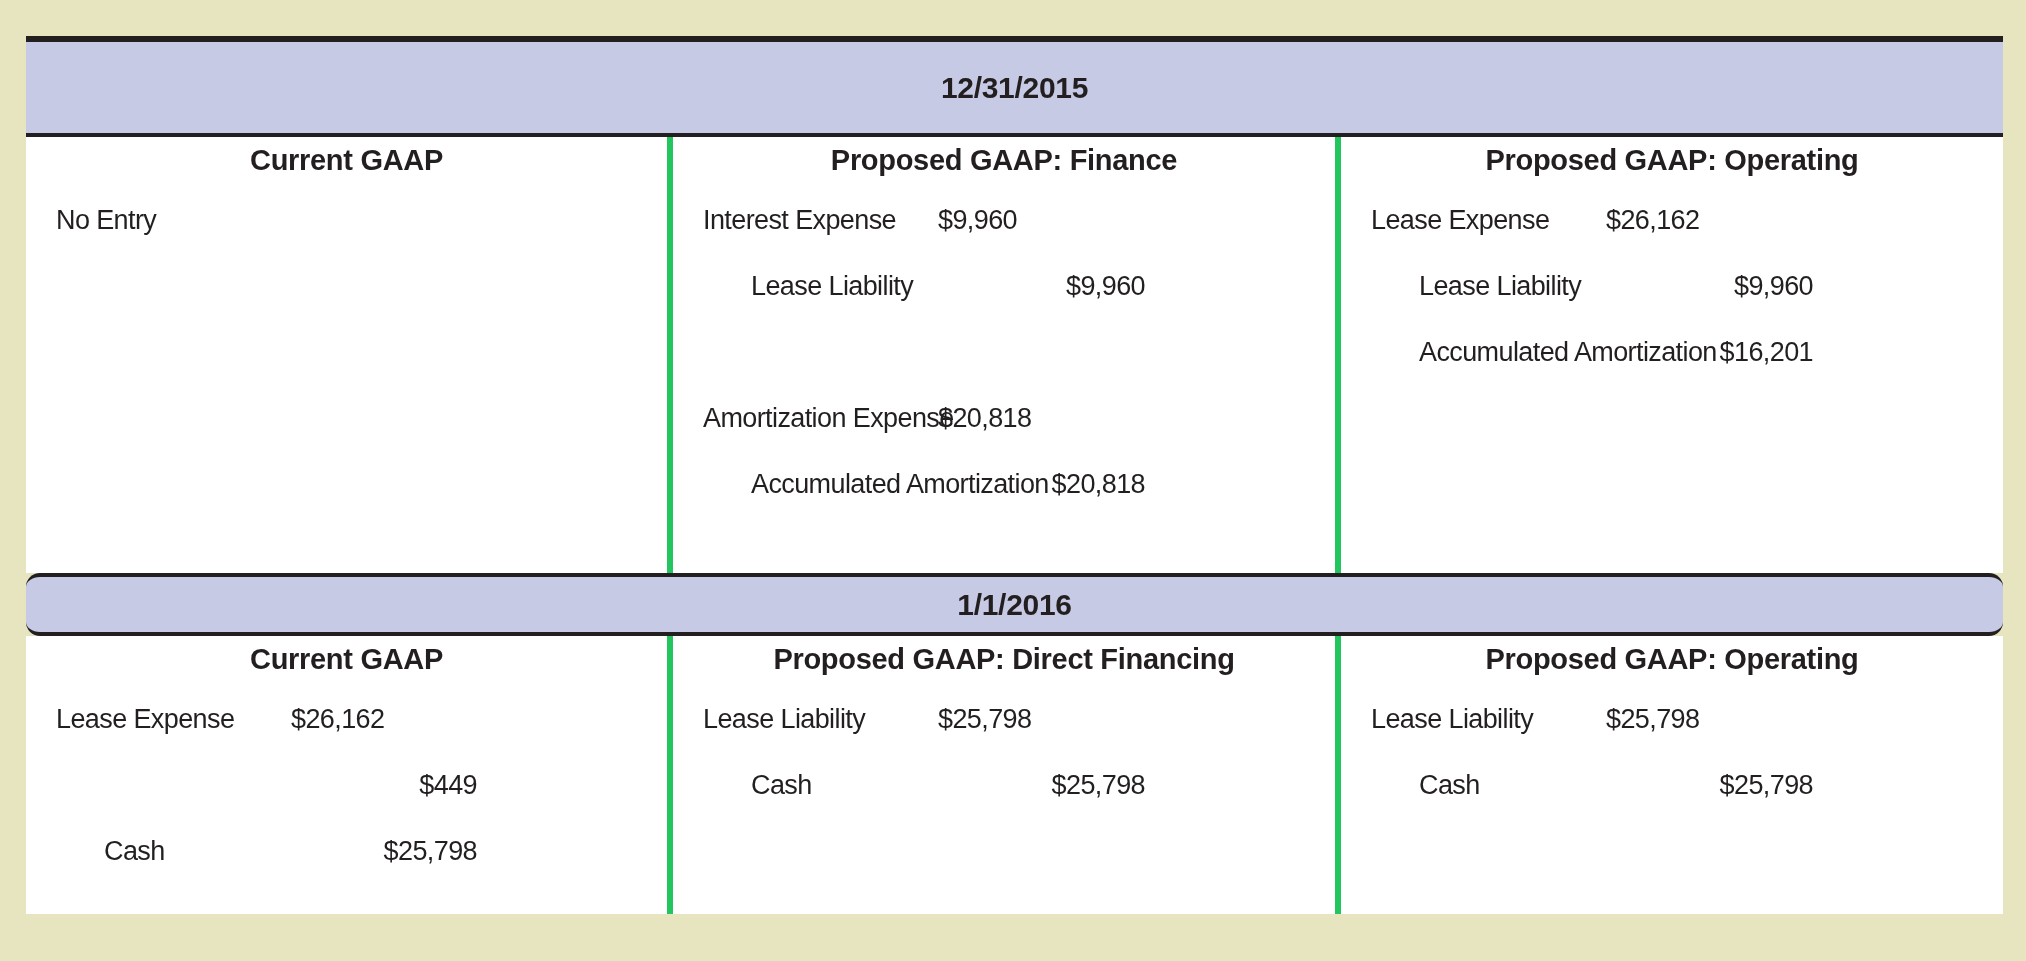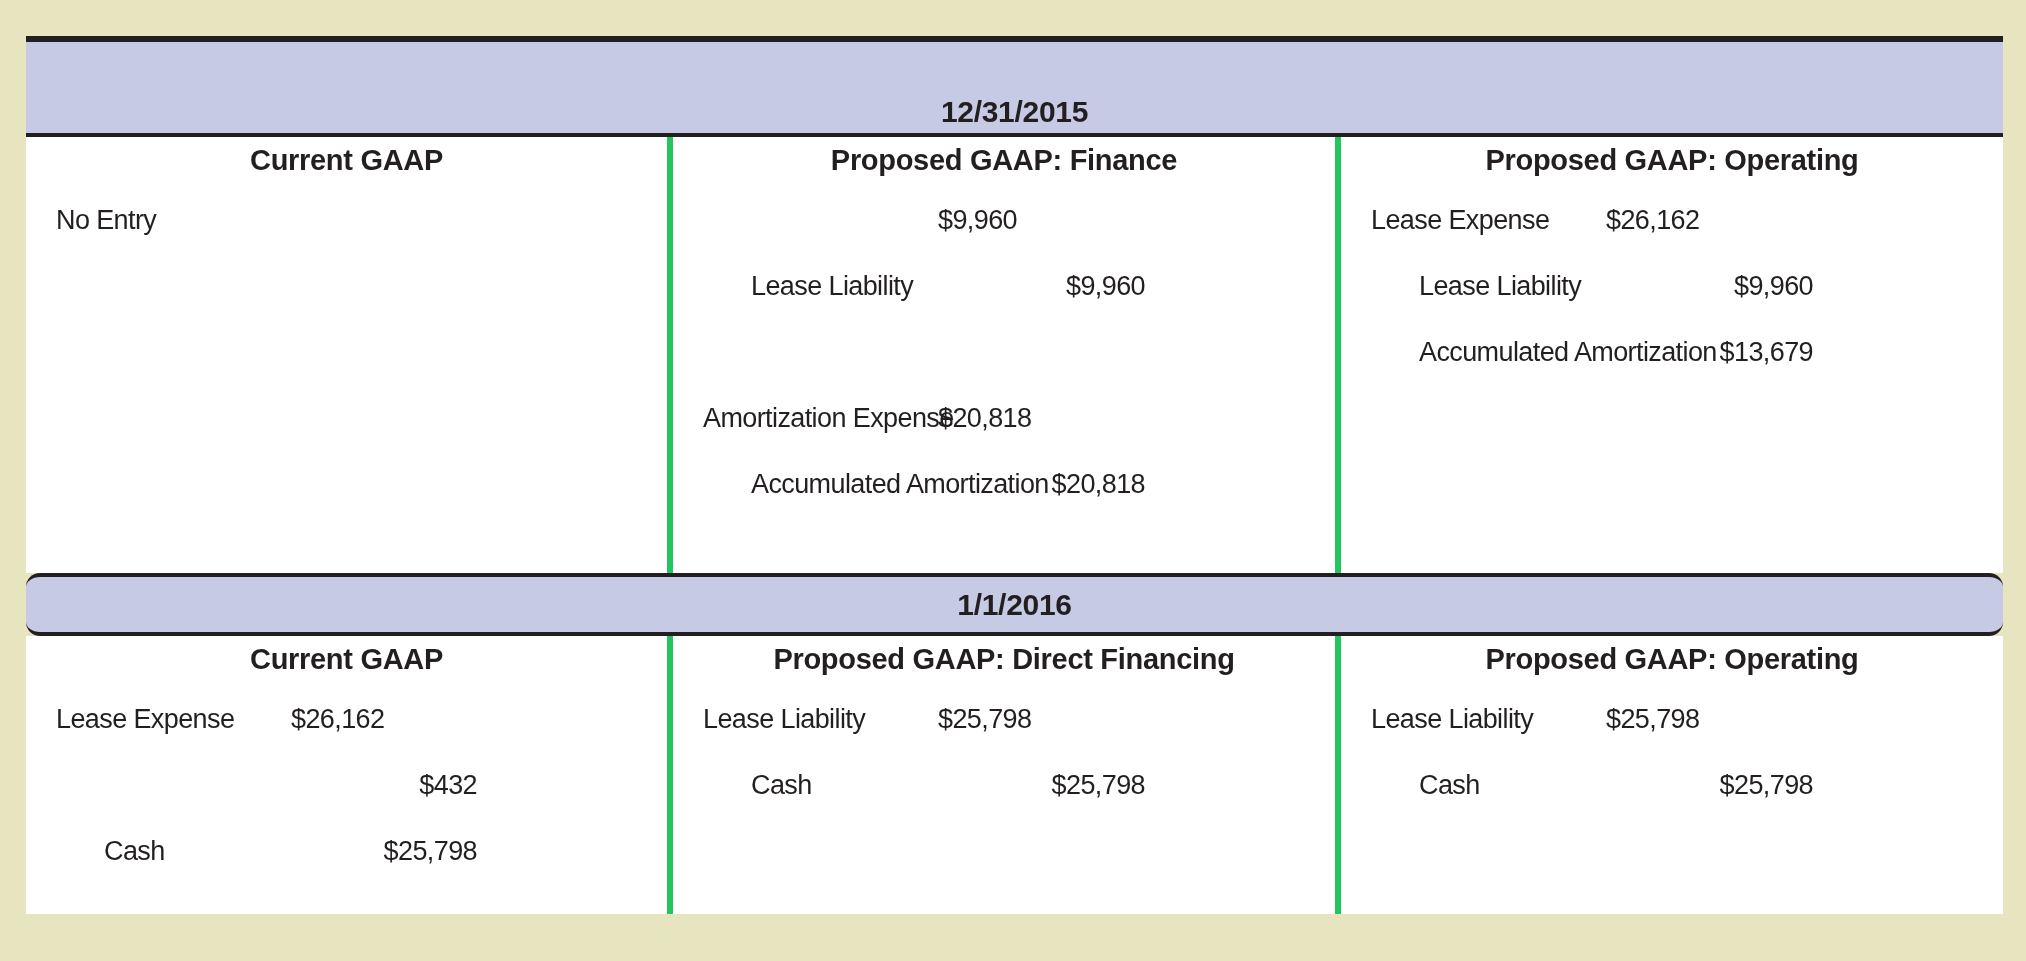--- a/index.html
+++ b/index.html
@@ -20,21 +20,21 @@
 
   .date-band {
     background: #c7cae4;
     display: flex;
     justify-content: center;
   }
   .band-tall {
     height: 95px;
     border-bottom: 4px solid #231f20;
     align-items: flex-end;
-    padding-bottom: 4px;
+    padding-bottom: 28px;
   }
   .band-short {
     height: 63px;
     border-top: 4px solid #231f20;
     border-bottom: 4px solid #231f20;
     align-items: center;
     border-radius: 14px;
   }
   .date-band span {
     font-weight: bold;
@@ -98,20 +98,21 @@
         <div class="entries">
             <div class="entry-row">
               <span class="account">No Entry</span>
             </div>
           </div>
       </div>
       <div class="cell">
         <div class="cell-title">Proposed GAAP: Finance</div>
         <div class="entries">
             <div class="entry-row">
+              <span class="account">Interest Expense</span>
               <span class="debit">$9,960</span>
             </div>
             <div class="entry-row">
               <span class="account indent">Lease Liability</span>
               <span class="credit">$9,960</span>
             </div>
             <div class="entry-row"></div>
             <div class="entry-row">
               <span class="account">Amortization Expense</span>
               <span class="debit">$20,818</span>
@@ -128,40 +129,40 @@
             <div class="entry-row">
               <span class="account">Lease Expense</span>
               <span class="debit">$26,162</span>
             </div>
             <div class="entry-row">
               <span class="account indent">Lease Liability</span>
               <span class="credit">$9,960</span>
             </div>
             <div class="entry-row">
               <span class="account indent">Accumulated Amortization</span>
-              <span class="credit">$13,679</span>
+              <span class="credit">$16,201</span>
             </div>
           </div>
       </div>
     </div>
 
     <div class="date-band band-short">
       <span>1/1/2016</span>
     </div>
 
     <div class="entry-grid row-bottom">
       <div class="cell">
         <div class="cell-title">Current GAAP</div>
         <div class="entries">
             <div class="entry-row">
               <span class="account">Lease Expense</span>
               <span class="debit">$26,162</span>
             </div>
             <div class="entry-row">
-              <span class="credit">$432</span>
+              <span class="credit">$449</span>
             </div>
             <div class="entry-row">
               <span class="account indent">Cash</span>
               <span class="credit">$25,798</span>
             </div>
           </div>
       </div>
       <div class="cell">
         <div class="cell-title">Proposed GAAP: Direct Financing</div>
         <div class="entries">

